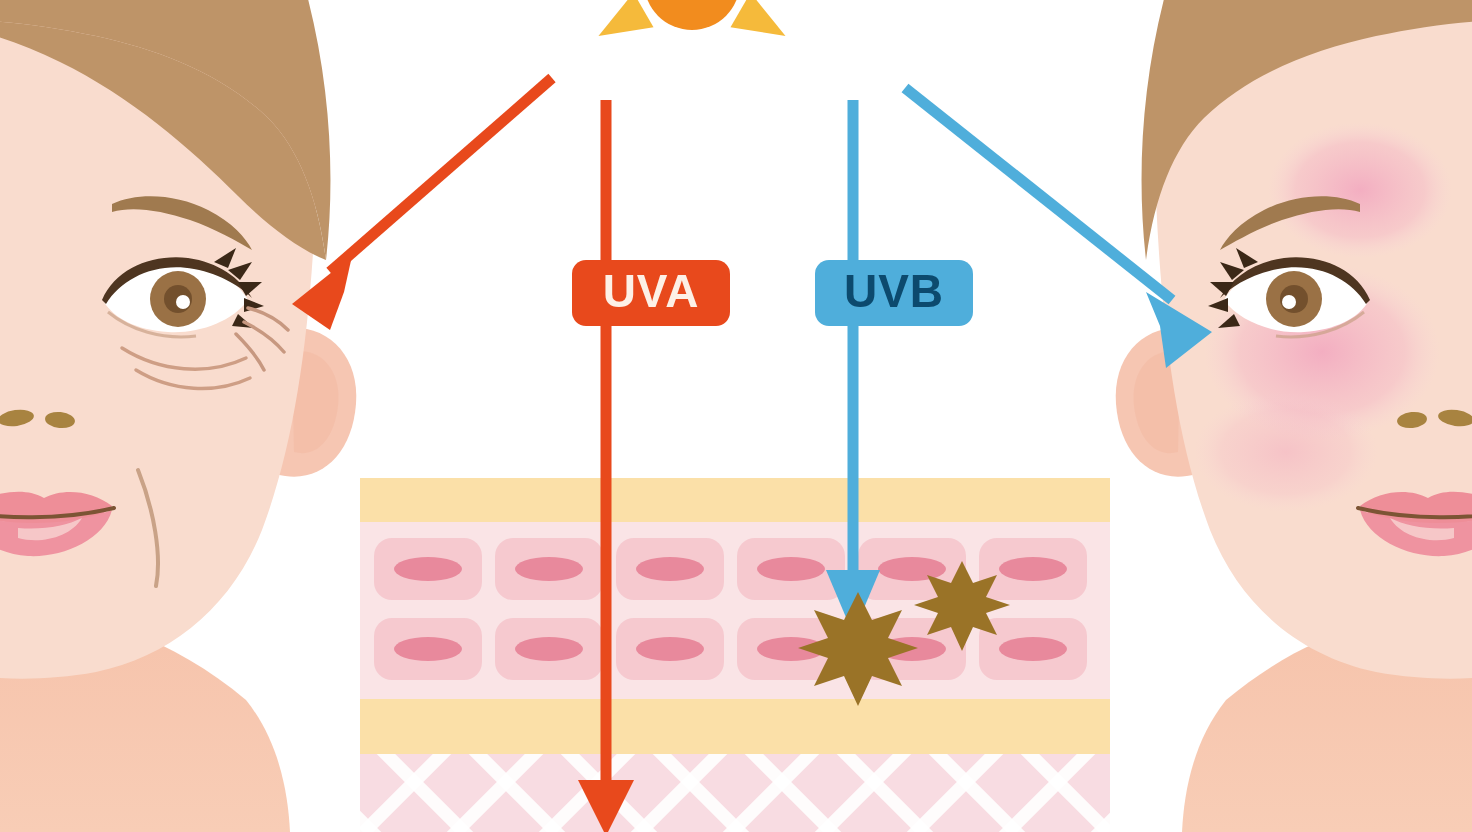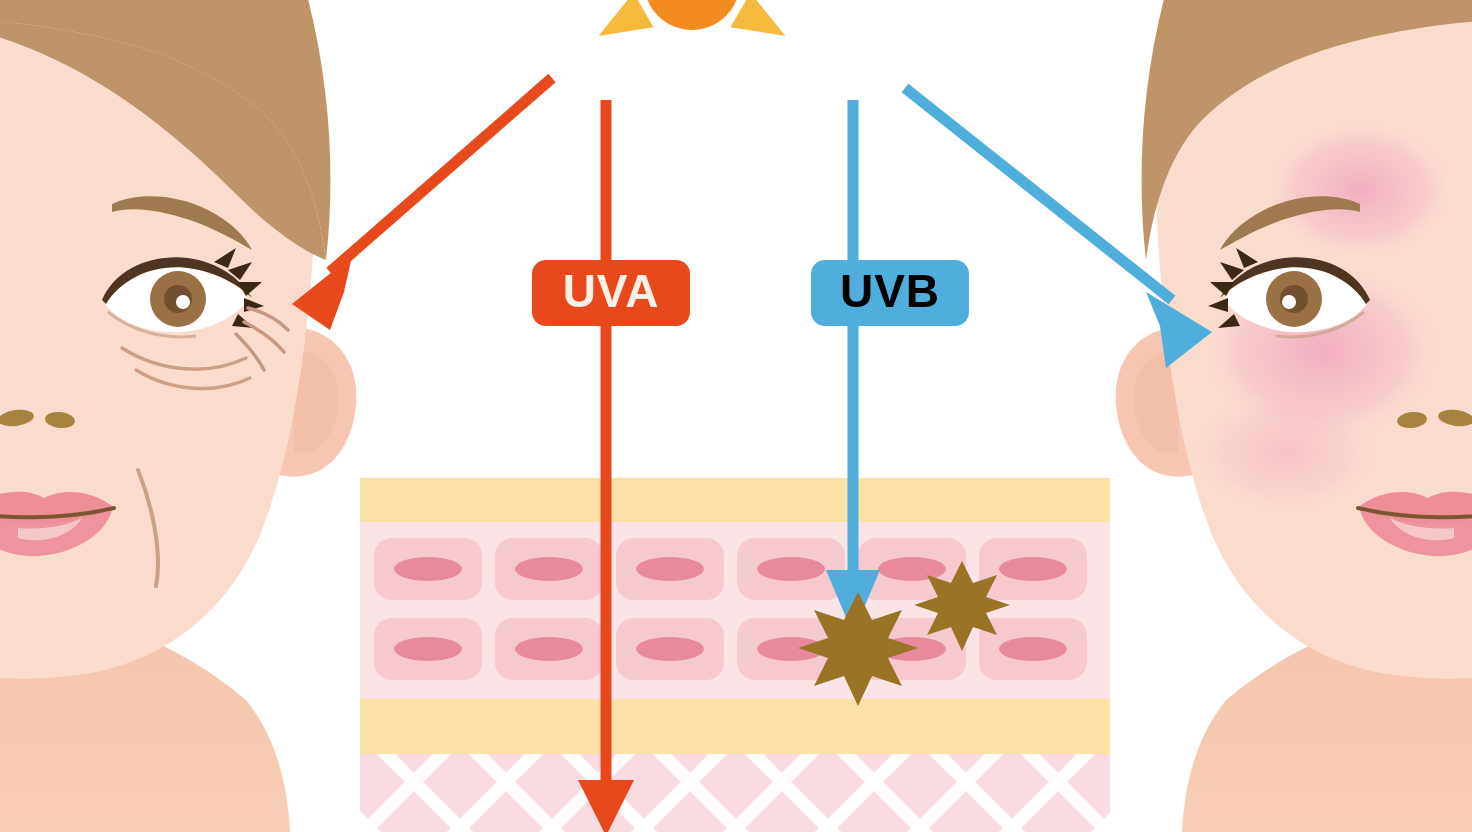--- a/index.html
+++ b/index.html
@@ -11,23 +11,24 @@
     border-radius:14px;
     display:flex;align-items:center;justify-content:center;
     font-family:"Liberation Sans",sans-serif;
     font-weight:700;
     font-size:46px;
     letter-spacing:1px;
     line-height:1;
     color:#fdf0e6;
     box-sizing:border-box;
     padding-bottom:4px;
+    margin-left:40px;
   }
   #uva-label{left:532px;top:260px;width:158px;height:66px;background:#E8491C;}
-  #uvb-label{left:811px;top:260px;width:158px;height:66px;background:#4FAEDB;color:#000000;}
+  #uvb-label{left:775px;top:260px;width:158px;height:66px;background:#4FAEDB;color:#0c4a6e;}
 </style>
 </head>
 <body>
 
 <div id="stage">
 
   <svg width="1472" height="832" viewBox="0 0 1472 832">
     <defs>
       <pattern id="mesh" width="92" height="92" patternUnits="userSpaceOnUse">
         <rect width="92" height="92" fill="#F8DCE2"></rect>

